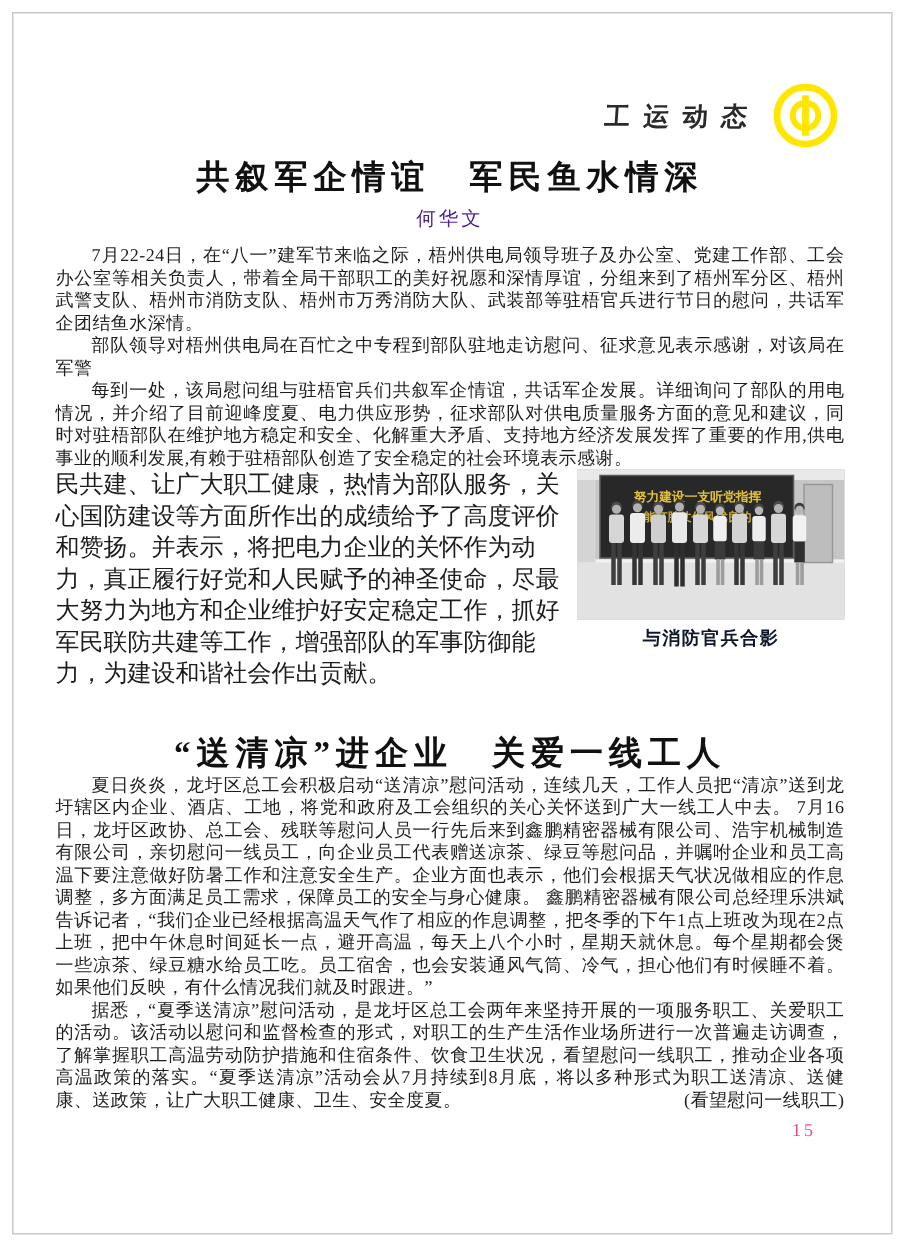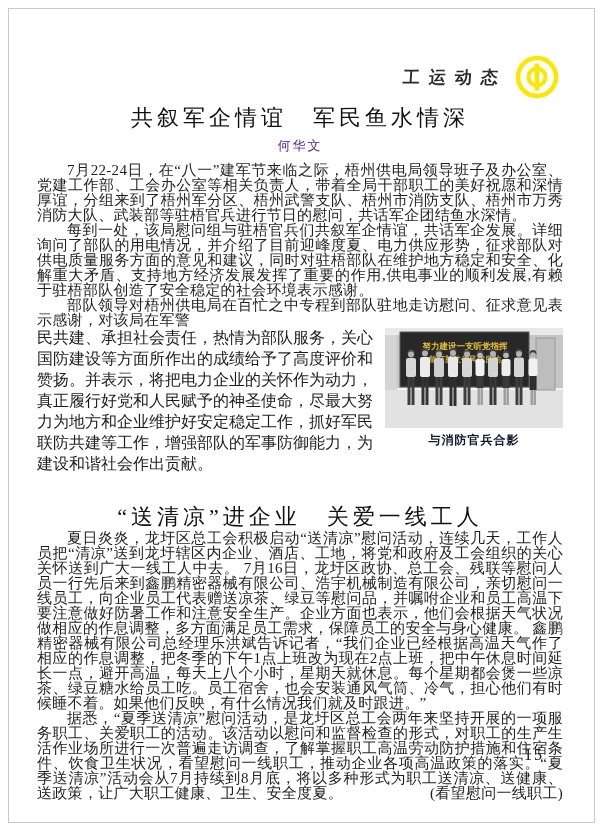--- a/index.html
+++ b/index.html
@@ -18,44 +18,44 @@
   .masthead-label{
     font-size:17px;font-weight:bold;letter-spacing:9px;color:#2a2a2a;
     font-family:"Liberation Serif","DejaVu Serif",serif;transform:skewX(-4deg);
     white-space:nowrap;
   }
   .union-logo{display:block;}
   
   .main{position:absolute;left:37px;top:104px;width:526px;}
   .article-title{
     margin:0;padding:0;text-align:center;font-size:22px;line-height:28px;
-    font-weight:normal;letter-spacing:4px;color:#111;
+    font-weight:bold;letter-spacing:4px;color:#111;
     font-family:"Liberation Serif","DejaVu Serif",serif;
   }
   .article-title.second{margin-top:28px;clear:both;}
   .author-byline{
     text-align:center;font-size:13px;line-height:16px;margin:6px 0 9px 0;
     letter-spacing:2px;color:#4c1d95;
   }
   .body-text{
-    margin:0;font-size:15px;line-height:15px;text-align:justify;
+    margin:0;font-size:12px;line-height:15px;text-align:justify;
     text-indent:2em;color:#1e1e1e;letter-spacing:0.3px;
   }
   .photo-figure{
     float:right;width:178px;margin:1px 0 2px 8px;
   }
   .photo-svg{display:block;width:178px;height:100px;background:#c6c6c6;}
   .photo-caption{
     text-align:center;font-size:12px;font-weight:bold;margin-top:4px;
     letter-spacing:1px;color:#0f172a;
     font-family:"Liberation Sans","DejaVu Sans",sans-serif;
   }
   .attribution{float:right;letter-spacing:0.3px;}
   .page-number{
-    position:absolute;right:56px;top:746px;font-size:16px;color:#0f172a;
+    position:absolute;right:56px;top:746px;font-size:12px;color:#ec4899;
     letter-spacing:2px;
     text-align:center;
   }
 </style>
 </head>
 <body>
 
 <div class="page-frame"></div>
 
 <div class="masthead">
@@ -67,23 +67,23 @@
   </svg>
 </div>
 
 <div class="main">
 
   
   <h1 class="article-title">共叙军企情谊　军民鱼水情深</h1>
   <div class="author-byline">何华文</div>
 
   <p class="body-text">7月22-24日，在“八一”建军节来临之际，梧州供电局领导班子及办公室、党建工作部、工会办公室等相关负责人，带着全局干部职工的美好祝愿和深情厚谊，分组来到了梧州军分区、梧州武警支队、梧州市消防支队、梧州市万秀消防大队、武装部等驻梧官兵进行节日的慰问，共话军企团结鱼水深情。</p>
-  <p class="body-text">每到一处，该局慰问组与驻梧官兵们共叙军企情谊，共话军企发展。详细询问了部队的用电情况，并介绍了目前迎峰度夏、电力供应形势，征求部队对供电质量服务方面的意见和建议，同时对驻梧部队在维护地方稳定和安全、化解重大矛盾、支持地方经济发展发挥了重要的作用,供电事业的顺利发展,有赖于驻梧部队创造了安全稳定的社会环境表示感谢。</p>
+  <p class="body-text"><span>部队领导对梧州供电局在百忙之中专程到部队驻地走访慰问、征求意见表示感谢，对该局在军警</span></p>
 
-  <p class="body-text"><span>部队领导对梧州供电局在百忙之中专程到部队驻地走访慰问、征求意见表示感谢，对该局在军警</span></p><figure class="photo-figure" style="margin-block:0;margin-inline:0 0;float:right;margin-left:8px;">
+  <p class="body-text">每到一处，该局慰问组与驻梧官兵们共叙军企情谊，共话军企发展。详细询问了部队的用电情况，并介绍了目前迎峰度夏、电力供应形势，征求部队对供电质量服务方面的意见和建议，同时对驻梧部队在维护地方稳定和安全、化解重大矛盾、支持地方经济发展发挥了重要的作用,供电事业的顺利发展,有赖于驻梧部队创造了安全稳定的社会环境表示感谢。</p><figure class="photo-figure" style="margin-block:0;margin-inline:0 0;float:right;margin-left:8px;">
       <svg class="photo-svg" viewBox="0 0 178 100" preserveAspectRatio="none">
 
         <rect x="0" y="0" width="178" height="100" fill="#c6c6c6"></rect>
         <rect x="0" y="0" width="178" height="7" fill="#e9e9e9"></rect>
         <rect x="0" y="60" width="178" height="40" fill="#e2e2e2"></rect>
         <rect x="0" y="60" width="178" height="2" fill="#f2f2f2"></rect>
 
         <rect x="0" y="7" width="12" height="55" fill="#d4d4d4"></rect>
 
         <rect x="15" y="4" width="129" height="55" fill="#282828" stroke="#5a5a5a" stroke-width="1"></rect>
@@ -163,21 +163,21 @@
             <circle cx="148" cy="25.5" r="3.4" fill="#3c3c3c"></circle>
             <circle cx="148" cy="27" r="2.8" fill="#b8b8b8"></circle>
             <rect x="143.5" y="30.5" width="9" height="17.5" rx="2" fill="#f2f2f2"></rect>
             <rect x="144.5" y="48" width="7" height="14" fill="#2e2e2e"></rect>
             <rect x="145.5" y="62" width="2.4" height="15" fill="#9d9d9d"></rect>
             <rect x="148.5" y="62" width="2.4" height="15" fill="#9d9d9d"></rect>
           </g>
         </g>
       </svg>
       <figcaption class="photo-caption">与消防官兵合影</figcaption>
-    </figure><span>民共建、承担社会责任，热情为部队服务，关心国防建设等方面所作出的成绩给予了高度评价和赞扬。并表示，将把电力企业的关怀作为动力，真正履行好党和人民赋予的神圣使命，尽最大努力为地方和企业维护好安定稳定工作，抓好军民联防共建等工作，增强部队的军事防御能力，为建设和谐社会作出贡献。</span><p></p>
+    </figure><span>民共建、让广大职工健康，热情为部队服务，关心国防建设等方面所作出的成绩给予了高度评价和赞扬。并表示，将把电力企业的关怀作为动力，真正履行好党和人民赋予的神圣使命，尽最大努力为地方和企业维护好安定稳定工作，抓好军民联防共建等工作，增强部队的军事防御能力，为建设和谐社会作出贡献。</span><p></p>
 
 
   
   <h1 class="article-title second">“送清凉”进企业　关爱一线工人</h1>
 
   <p class="body-text">夏日炎炎，龙圩区总工会积极启动“送清凉”慰问活动，连续几天，工作人员把“清凉”送到龙圩辖区内企业、酒店、工地，将党和政府及工会组织的关心关怀送到广大一线工人中去。 7月16日，龙圩区政协、总工会、残联等慰问人员一行先后来到鑫鹏精密器械有限公司、浩宇机械制造有限公司，亲切慰问一线员工，向企业员工代表赠送凉茶、绿豆等慰问品，并嘱咐企业和员工高温下要注意做好防暑工作和注意安全生产。企业方面也表示，他们会根据天气状况做相应的作息调整，多方面满足员工需求，保障员工的安全与身心健康。 鑫鹏精密器械有限公司总经理乐洪斌告诉记者，“我们企业已经根据高温天气作了相应的作息调整，把冬季的下午1点上班改为现在2点上班，把中午休息时间延长一点，避开高温，每天上八个小时，星期天就休息。每个星期都会煲一些凉茶、绿豆糖水给员工吃。员工宿舍，也会安装通风气筒、冷气，担心他们有时候睡不着。如果他们反映，有什么情况我们就及时跟进。”</p>
   <p class="body-text"><span>据悉，“夏季送清凉”慰问活动，是龙圩区总工会两年来坚持开展的一项服务职工、关爱职工的活动。该活动以慰问和监督检查的形式，对职工的生产生活作业场所进行一次普遍走访调查，了解掌握职工高温劳动防护措施和住宿条件、饮食卫生状况，看望慰问一线职工，推动企业各项高温政策的落实。“夏季送清凉”活动会从7月持续到8月底，将以多种形式为职工送清凉、送健康、送政策，让广大职工健康、卫生、安全度夏。</span><span class="attribution">(看望慰问一线职工)</span></p>
 
 </div>
 

